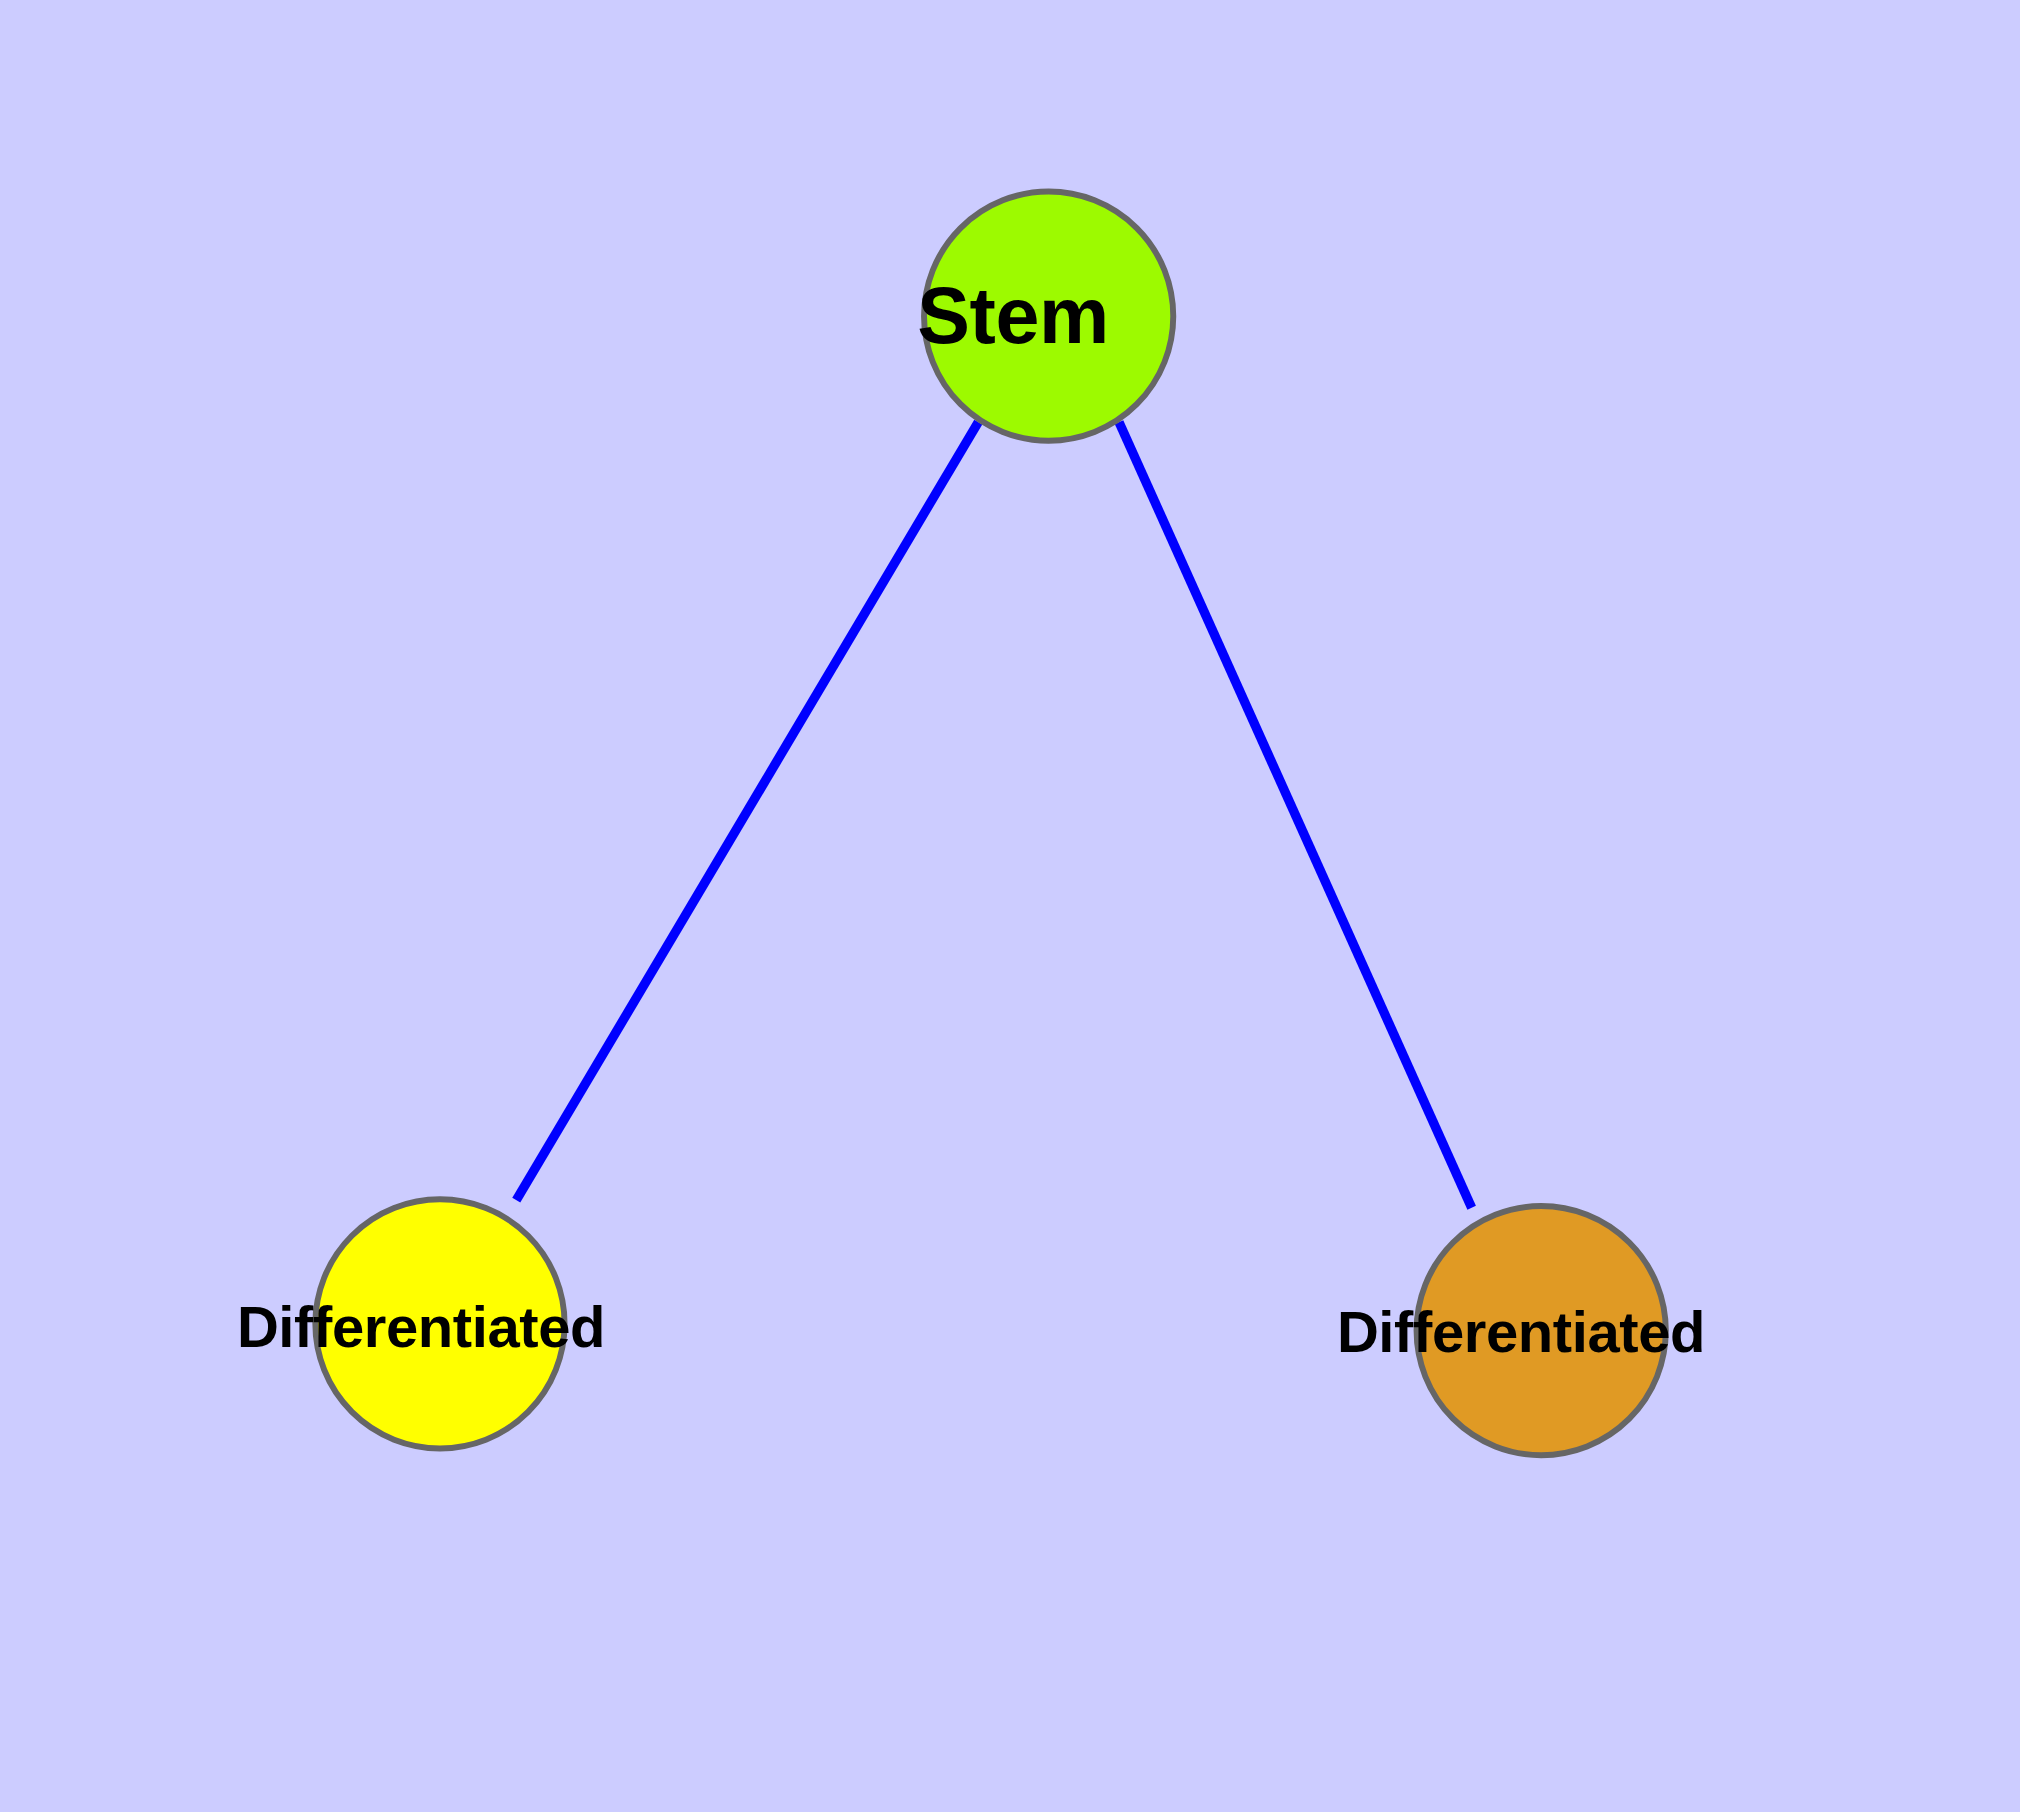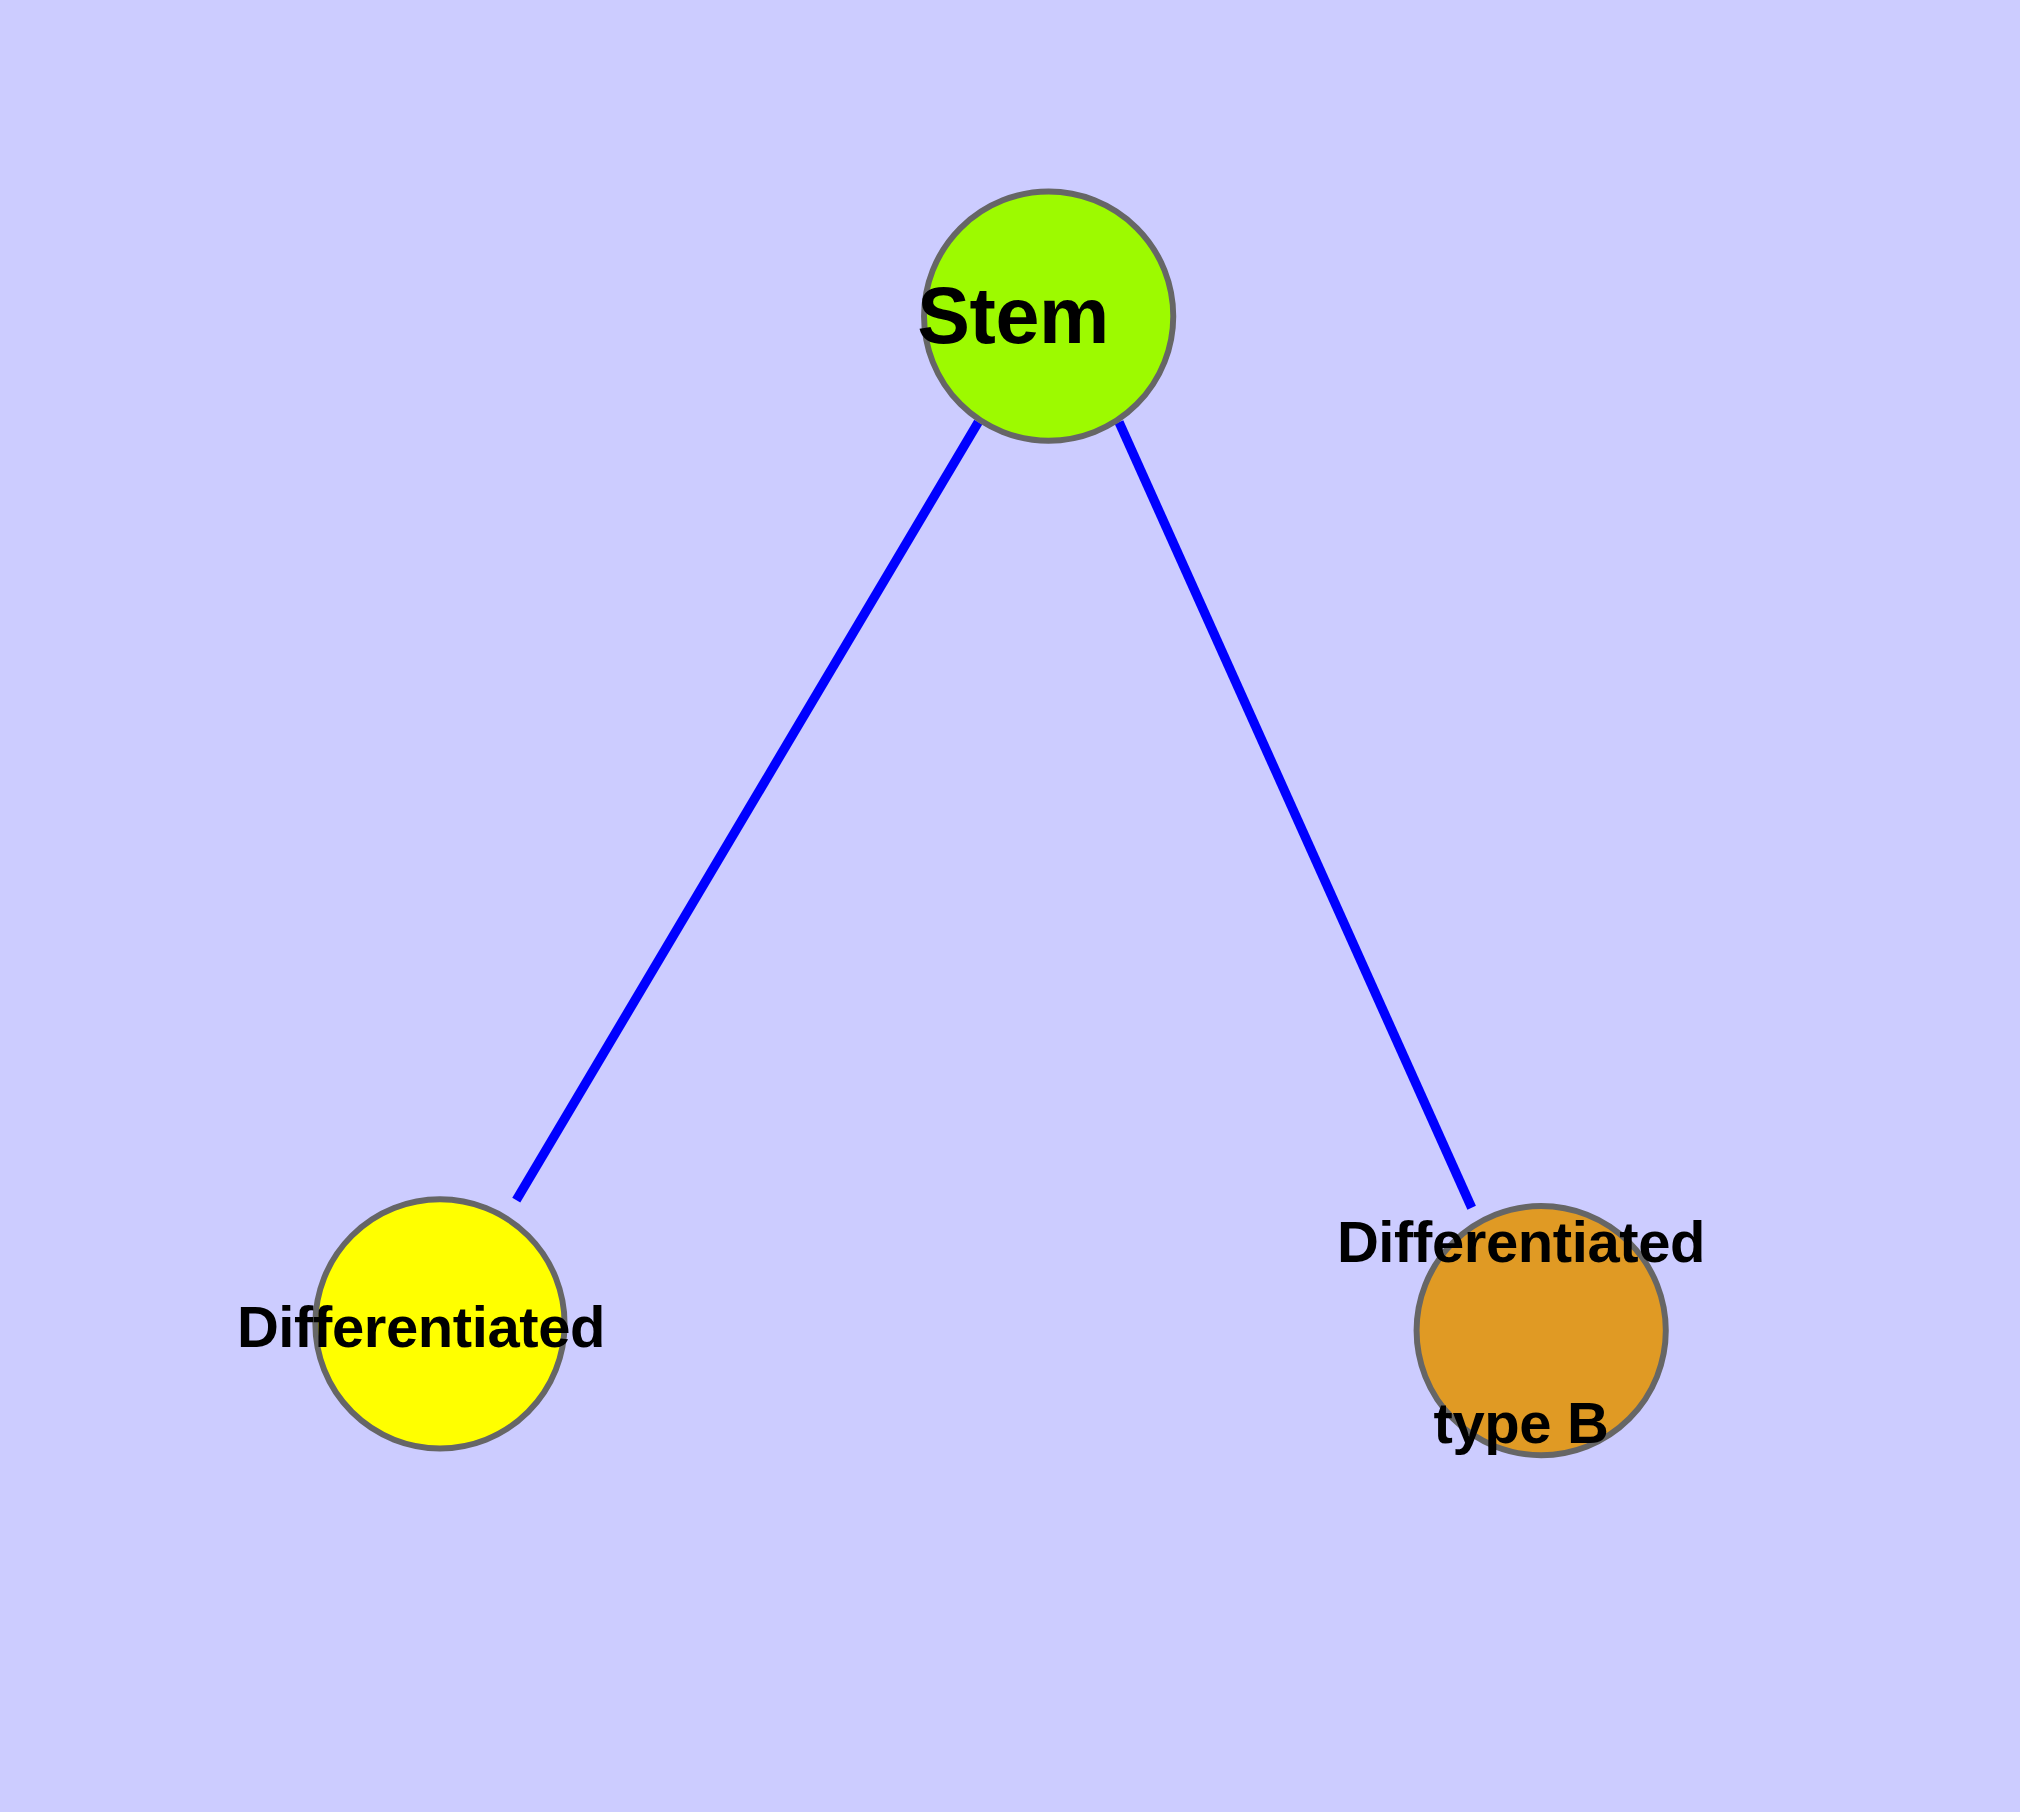--- a/index.html
+++ b/index.html
@@ -67,17 +67,16 @@
   <div class="node-label stem" style="left:1001px; top:316px;margin-left:12px;">
     <div>Stem</div>
   </div>
 
   <div class="node-label diff" style="left:421px; top:1327px;">
     <div>Differentiated</div>
   </div>
 
   <div class="node-label diff" style="left:1521px; top:1332px;">
     <div>Differentiated</div>
-    <div>type B</div>
   </div>
 
 </div>
 
 
 </body></html>

